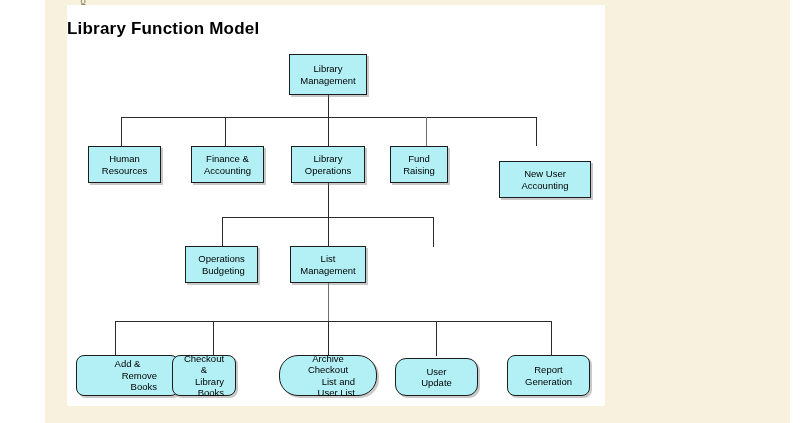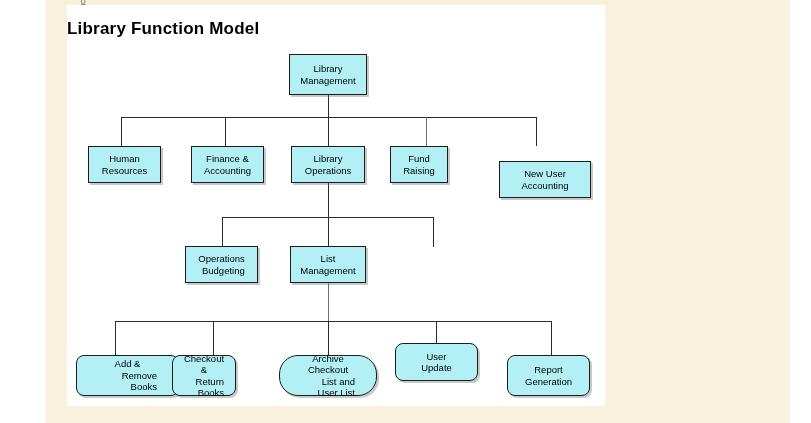--- a/index.html
+++ b/index.html
@@ -190,30 +190,30 @@
 
   <div class="node rounded" style="left:9px; top:350px; width:103px; height:41px;">
     <span>
       <span>Add &amp;</span>
       <span class="line2">Remove Books</span>
     </span>
   </div>
   <div class="node rounded" style="left:105px; top:350px; width:64px; height:41px;">
     <span>
       <span>Checkout &amp;</span>
-      <span class="line2">Return Books</span>
+      <span class="line2">Library Books</span>
     </span>
   </div>
   <div class="node rounded" style="left:212px; top:350px; width:98px; height:41px;border-radius:19px;">
     <span>
       <span>Archive Checkout</span>
       <span class="line2">List and User List</span>
     </span>
   </div>
-  <div class="node rounded" style="left:328px; top:338px; width:83px; height:38px;">
+  <div class="node rounded" style="left:328px; top:353px; width:83px; height:38px;border-radius:11px;">
     <span>
       <span>User Update</span>
       
     </span>
   </div>
   <div class="node rounded" style="left:440px; top:350px; width:83px; height:41px;">
     <span>
       <span>Report</span>
       <span class="line2">Generation</span>
     </span>

